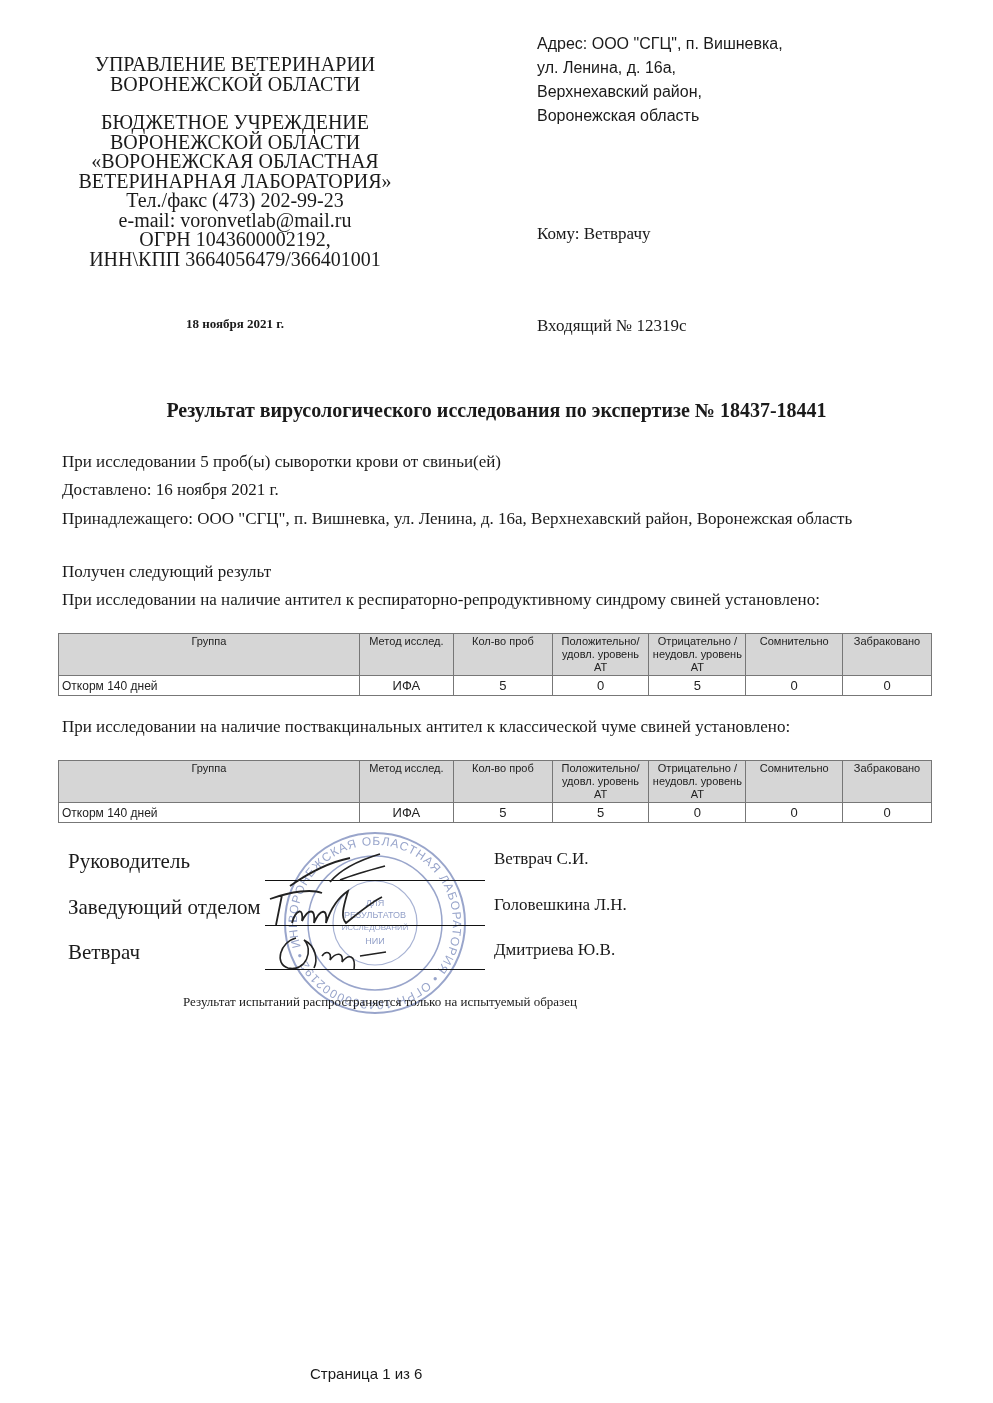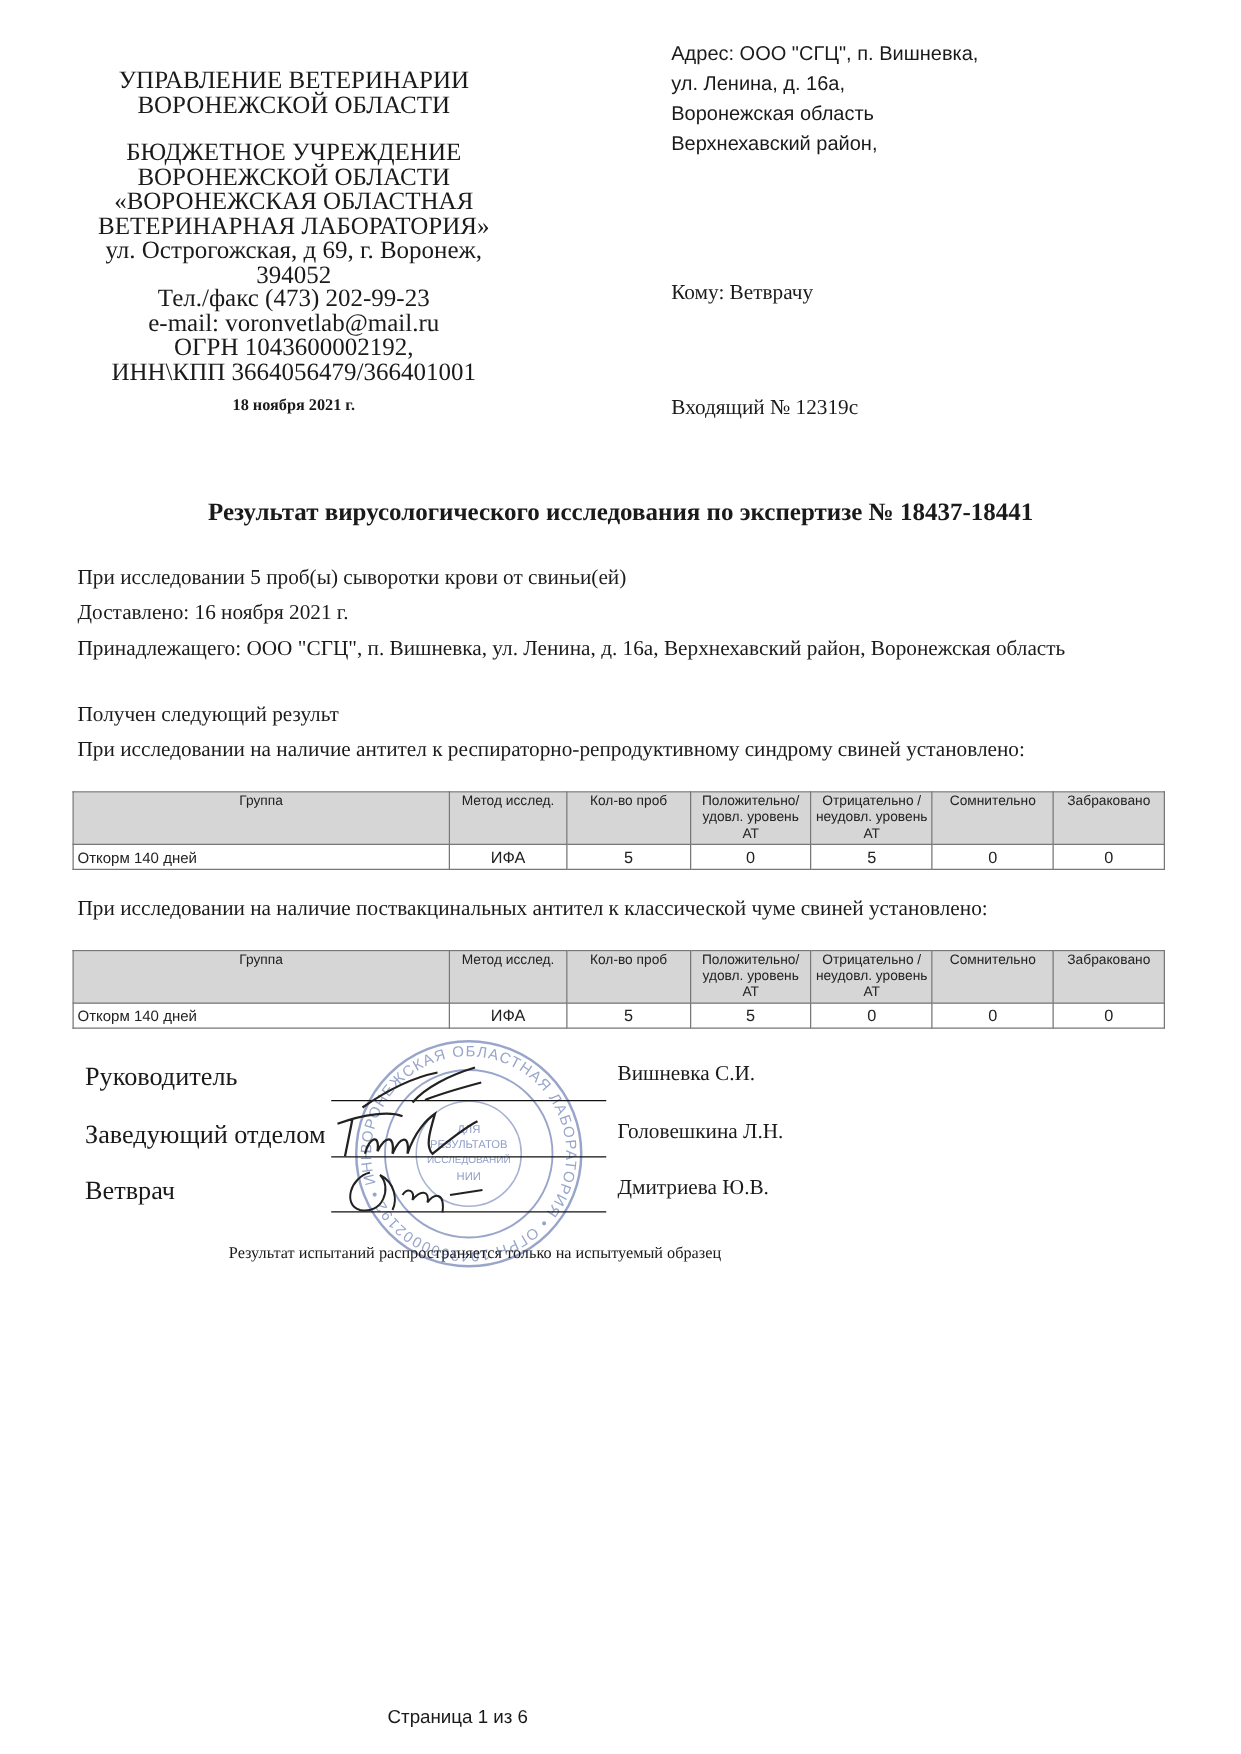--- a/index.html
+++ b/index.html
@@ -39,33 +39,32 @@
 <body>
 
 <div class="left-header serif">
   <div>УПРАВЛЕНИЕ ВЕТЕРИНАРИИ</div>
   <div>ВОРОНЕЖСКОЙ ОБЛАСТИ</div>
   <div class="gap"></div>
   <div>БЮДЖЕТНОЕ УЧРЕЖДЕНИЕ</div>
   <div>ВОРОНЕЖСКОЙ ОБЛАСТИ</div>
   <div>«ВОРОНЕЖСКАЯ ОБЛАСТНАЯ</div>
   <div>ВЕТЕРИНАРНАЯ ЛАБОРАТОРИЯ»</div>
-  <div>ул. Острогожская, д 69, г. Воронеж, 394052</div>
   <div>Тел./факс  (473) 202-99-23</div>
   <div>e-mail: voronvetlab@mail.ru</div>
   <div>ОГРН 1043600002192,</div>
   <div>ИНН\КПП 3664056479/366401001</div>
 </div>
 <div class="doc-date serif">18 ноября 2021 г.</div>
 
 <div class="right-header sans">
   <div>Адрес: ООО "СГЦ", п. Вишневка,</div>
   <div>ул. Ленина, д. 16а,</div>
+  <div>Верхнехавский район,</div>
   <div>Воронежская область</div>
-  <div>Верхнехавский район,</div>
 </div>
 <div class="recipient serif">Кому: Ветврачу</div>
 <div class="incoming serif">Входящий № 12319с</div>
 
 <div class="title serif">Результат вирусологического исследования по экспертизе № 18437-18441</div>
 
 <div class="para serif" style="top:451px">При исследовании 5 проб(ы) сыворотки крови от свиньи(ей)</div>
 <div class="para serif" style="top:479px">Доставлено: 16 ноября 2021 г.</div>
 <div class="para serif" style="top:508px">Принадлежащего: ООО "СГЦ", п. Вишневка, ул. Ленина, д. 16а, Верхнехавский район, Воронежская область</div>
 <div class="para serif" style="top:561px">Получен следующий результ</div>
@@ -133,21 +132,21 @@
   <text font-family="Liberation Sans, sans-serif" font-size="12" fill="#6d7fb5" opacity="0.7" letter-spacing="1">
     <textPath href="#stampArc">ВОРОНЕЖСКАЯ ОБЛАСТНАЯ ЛАБОРАТОРИЯ • ОГРН 1043600002192 • ИНН 3664056479</textPath>
   </text>
   <text x="95" y="78" text-anchor="middle" font-family="Liberation Sans, sans-serif" font-size="9" fill="#6d7fb5" opacity="0.75">ДЛЯ</text>
   <text x="95" y="90" text-anchor="middle" font-family="Liberation Sans, sans-serif" font-size="9" fill="#6d7fb5" opacity="0.75">РЕЗУЛЬТАТОВ</text>
   <text x="95" y="102" text-anchor="middle" font-family="Liberation Sans, sans-serif" font-size="8" fill="#6d7fb5" opacity="0.75">ИССЛЕДОВАНИЙ</text>
   <text x="95" y="116" text-anchor="middle" font-family="Liberation Sans, sans-serif" font-size="9" fill="#6d7fb5" opacity="0.75">НИИ</text>
 </svg>
 
 <div class="sig-row serif" style="top:849px">Руководитель</div>
-<div class="sig-name serif" style="top:849px">Вишневка С.И.</div>
+<div class="sig-name serif" style="top:849px">Ветврач С.И.</div>
 <div class="sig-line" style="top:880px"></div>
 
 <div class="sig-row serif" style="top:895px">Заведующий отделом</div>
 <div class="sig-name serif" style="top:895px">Головешкина Л.Н.</div>
 <div class="sig-line" style="top:925px"></div>
 
 <div class="sig-row serif" style="top:940px">Ветврач</div>
 <div class="sig-name serif" style="top:940px">Дмитриева Ю.В.</div>
 <div class="sig-line" style="top:969px"></div>
 

